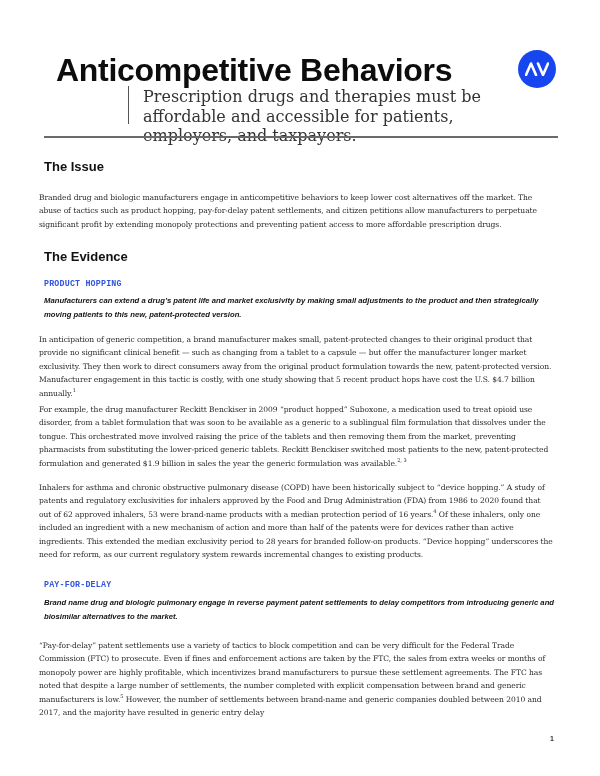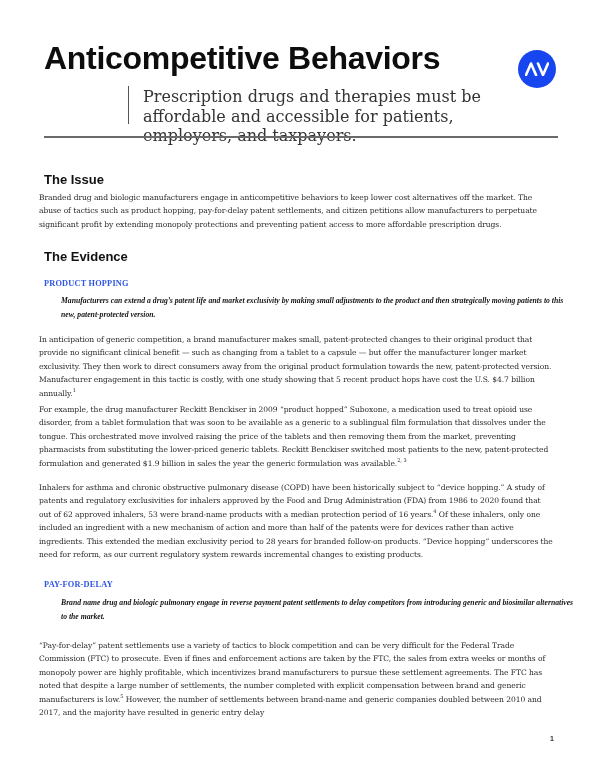--- a/index.html
+++ b/index.html
@@ -1,21 +1,21 @@
 <!DOCTYPE html>
 <html><head>
 <meta charset="utf-8">
 <style>
   html, body { margin: 0; padding: 0; background: #ffffff; }
   body { width: 600px; height: 776px; position: relative; overflow: hidden; color: #1a1a1a; }
   .page { position: absolute; left: 0; top: 0; width: 600px; height: 776px; }
   .title {
     position: absolute; left: 44px; top: 40px;
     font-family: "Liberation Sans", sans-serif; font-weight: bold;
-    font-size: 32px; letter-spacing: -0.3px; color: #0d0d0d; margin: 0; line-height: 36px;
+    font-size: 32px; letter-spacing: -0.3px; color: #0d0d0d; margin: 12px; line-height: 36px;
   }
   .logo {
     position: absolute; left: 518px; top: 50px; width: 38px; height: 38px;
     border-radius: 50%; background: #1746f0;
     display: flex; align-items: center; justify-content: center;
   }
   .brief-label {
     position: absolute; left: 44px; top: 87px; width: 80px;
     font-family: "Liberation Sans", sans-serif; font-weight: bold;
     font-size: 12.5px; line-height: 20px; color: #111;
@@ -31,26 +31,26 @@
     position: absolute; left: 44px;
     font-family: "Liberation Sans", sans-serif; font-weight: bold; font-size: 13px; color: #111; margin: 0;
   }
   .body-text {
     position: absolute; left: 28px; width: 514px;
     font-family: "DejaVu Serif", serif; font-size: 7.55px; line-height: 13.4px; color: #2a2a2a; margin: 11px;
     letter-spacing: -0.05px;
   }
   .kicker {
     position: absolute; left: 44px;
-    font-family: Liberation Serif, serif; font-weight: bold; font-size: 8.3px;
+    font-family: Liberation Mono, monospace; font-weight: bold; font-size: 8.3px;
     color: #2f55e0; letter-spacing: 0.2px; margin: 0;
   }
   .lede {
-    position: absolute; left: 61px; width: 514px;
-    font-family: Liberation Serif, serif; font-style: italic; font-weight: bold;
+    position: absolute; left: 44px; width: 514px;
+    font-family: Liberation Sans, sans-serif; font-style: italic; font-weight: bold;
     font-size: 7.7px; line-height: 13.5px; color: #141414; margin: 0;
   }
   sup { font-size: 5px; line-height: 0; vertical-align: super; }
   .page-number {
     position: absolute; left: 550px; top: 735px;
     font-family: "Liberation Sans", sans-serif; font-weight: bold; font-size: 7px; color: #333;
   }
 </style>
 </head>
 <body>
@@ -63,21 +63,21 @@
     <svg width="24" height="14" viewBox="0 0 24 14">
       <path d="M1 13 L6 1.5 L11 13" fill="none" stroke="#ffffff" stroke-width="2.6" stroke-linejoin="round" stroke-linecap="round"></path>
       <path d="M13 1.5 L18 13 L23 1.5" fill="none" stroke="#ffffff" stroke-width="2.6" stroke-linejoin="round" stroke-linecap="round"></path>
     </svg>
   </div>
 
   <div class="vrule"></div>
   <div class="tagline">Prescription drugs and therapies must be affordable and accessible for patients, employers, and taxpayers.</div>
   <div class="hrule"></div>
 
-  <h2 class="section-title" style="top:172px;">The Issue</h2>
+  <h2 class="section-title" style="top:159px;">The Issue</h2>
   <p class="body-text" style="top:180px;">Branded drug and biologic manufacturers engage in anticompetitive behaviors to keep lower cost alternatives off the market. The abuse of tactics such as product hopping, pay-for-delay patent settlements, and citizen petitions allow manufacturers to perpetuate significant profit by extending monopoly protections and preventing patient access to more affordable prescription drugs.</p>
 
   <h2 class="section-title" style="top:249px;text-align:center;">The Evidence</h2>
 
   <p class="kicker" style="top:279px;">PRODUCT HOPPING</p>
   <p class="lede" style="top:294px;">Manufacturers can extend a drug’s patent life and market exclusivity by making small adjustments to the product and then strategically moving patients to this new, patent-protected version.</p>
 
   <p class="body-text" style="top:322px;"><span>In anticipation of generic competition, a brand manufacturer makes small, patent-protected changes to their original product that provide no significant clinical benefit — such as changing from a tablet to a capsule — but offer the manufacturer longer market exclusivity. They then work to direct consumers away from the original product formulation towards the new, patent-protected version. Manufacturer engagement in this tactic is costly, with one study showing that 5 recent product hops have cost the U.S. $4.7 billion annually.</span><sup>1</sup></p>
 
   <p class="body-text" style="top:392px;"><span>For example, the drug manufacturer Reckitt Benckiser in 2009 “product hopped” Suboxone, a medication used to treat opioid use disorder, from a tablet formulation that was soon to be available as a generic to a sublingual film formulation that dissolves under the tongue. This orchestrated move involved raising the price of the tablets and then removing them from the market, preventing pharmacists from substituting the lower-priced generic tablets. Reckitt Benckiser switched most patients to the new, patent-protected formulation and generated $1.9 billion in sales the year the generic formulation was available.</span><sup>2, 3</sup></p>

